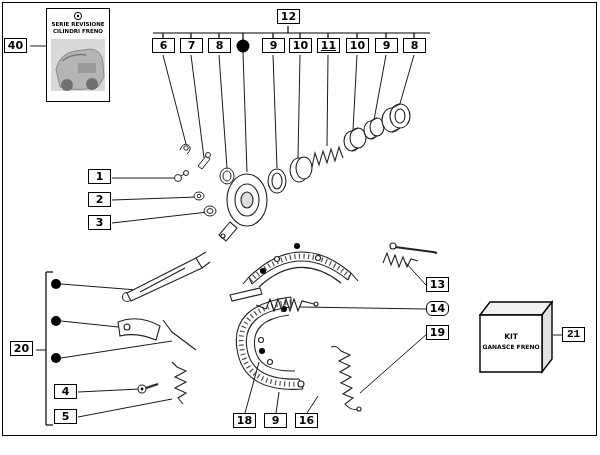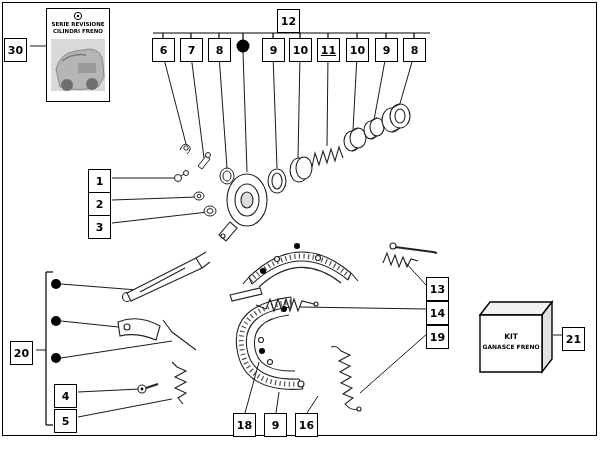--- a/index.html
+++ b/index.html
@@ -2,21 +2,21 @@
 <html><head>
 <meta charset="utf-8">
 <style>
   * { margin:0; padding:0; box-sizing:border-box; }
   html,body { background:#ffffff; }
   body { font-family:"DejaVu Sans","Liberation Sans",sans-serif; }
   .page { position:relative; width:600px; height:455px; background:#fff; overflow:hidden; }
   .frame { position:absolute; left:2px; top:2px; width:595px; height:434px; border:1.5px solid #000; }
   svg.drawing { position:absolute; left:0; top:0; width:600px; height:455px; }
   .callout {
-    position:absolute; width:23px; height:24px;
+    position:absolute; width:23px; height:15px;
     border:1.6px solid #000; background:#fff;
     display:flex; align-items:center; justify-content:center;
     font-size:11px; font-weight:bold; color:#000; line-height:1;
     z-index:5; cursor:pointer;text-align:right;
   }
   .booklet {
     position:absolute; left:46px; top:8px; width:64px; height:94px;
     border:1.6px solid #000; background:#fff; z-index:4;
     display:flex; flex-direction:column; align-items:center; padding-top:2px;
   }
@@ -172,21 +172,21 @@
       <path d="M331 347 Q337 345 341 351 L350 355 L339 361 L350 366 L340 372 L351 377 L341 383 L352 388 L343 394 L353 398 L345 404 Q351 411 358 409"></path>
       <circle cx="359" cy="409" r="2" fill="#fff"></circle>
       <circle cx="142" cy="389" r="4" fill="#fff"></circle>
         <circle cx="142" cy="389" r="1.4" fill="#000" stroke="none"></circle>
       <path d="M146 388 L158 384" stroke-width="2"></path>
       <path d="M172 362 L177 367 L186 371 L175 377 L186 382 L175 388 L186 393 L178 398 L183 404"></path>
     </g>
   </svg>
 
   <div class="callout" style="left:4px;   top:38px;">
-      <span>30</span>
+      <span>40</span>
     </div>
   <div class="callout" style="left:277px; top:9px;">
       <span>12</span>
     </div>
   <div class="callout" style="left:152px; top:38px;">
       <span>6</span>
     </div>
   <div class="callout" style="left:180px; top:38px;">
       <span>7</span>
     </div>
@@ -234,27 +234,27 @@
     </div>
   <div class="callout" style="left:264px; top:413px;">
       <span>9</span>
     </div>
   <div class="callout" style="left:295px; top:413px;">
       <span>16</span>
     </div>
   <div class="callout" style="left:426px; top:277px;">
       <span>13</span>
     </div>
-  <div class="callout" style="left:426px; top:301px;">
+  <div class="callout" style="left:426px; top:301px;border-radius:6px;">
       <span>14</span>
     </div>
   <div class="callout" style="left:426px; top:325px;">
       <span>19</span>
     </div>
-  <div class="callout" style="left:562px; top:327px;">
+  <div class="callout" style="left:562px; top:327px;font-family:Liberation Mono, monospace;">
       <span>21</span>
     </div>
 
   <div class="booklet">
     <svg width="10" height="10" viewBox="0 0 10 10">
       <circle cx="5" cy="5" r="3.6" fill="none" stroke="#000" stroke-width="1"></circle>
       <circle cx="5" cy="5" r="1.2" fill="#000"></circle>
     </svg>
     <div class="booklet-text">SERIE REVISIONE</div>
     <div class="booklet-text">CILINDRI FRENO</div>

